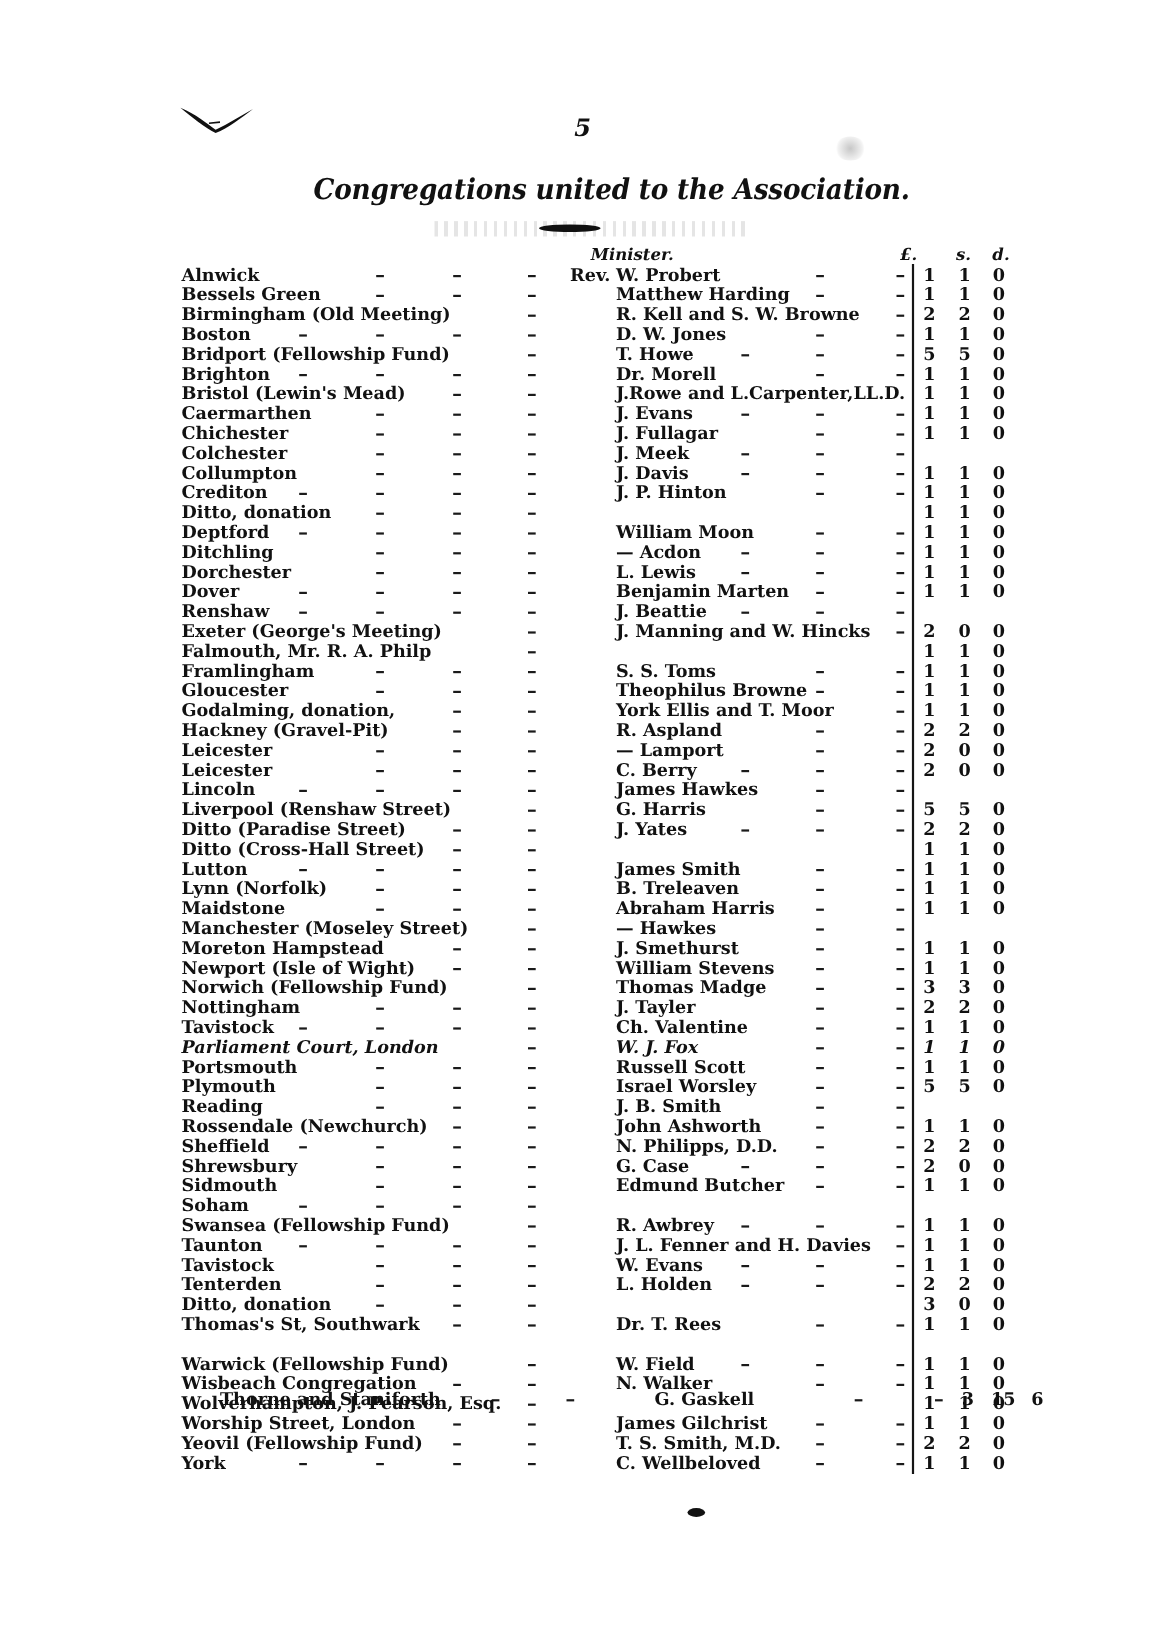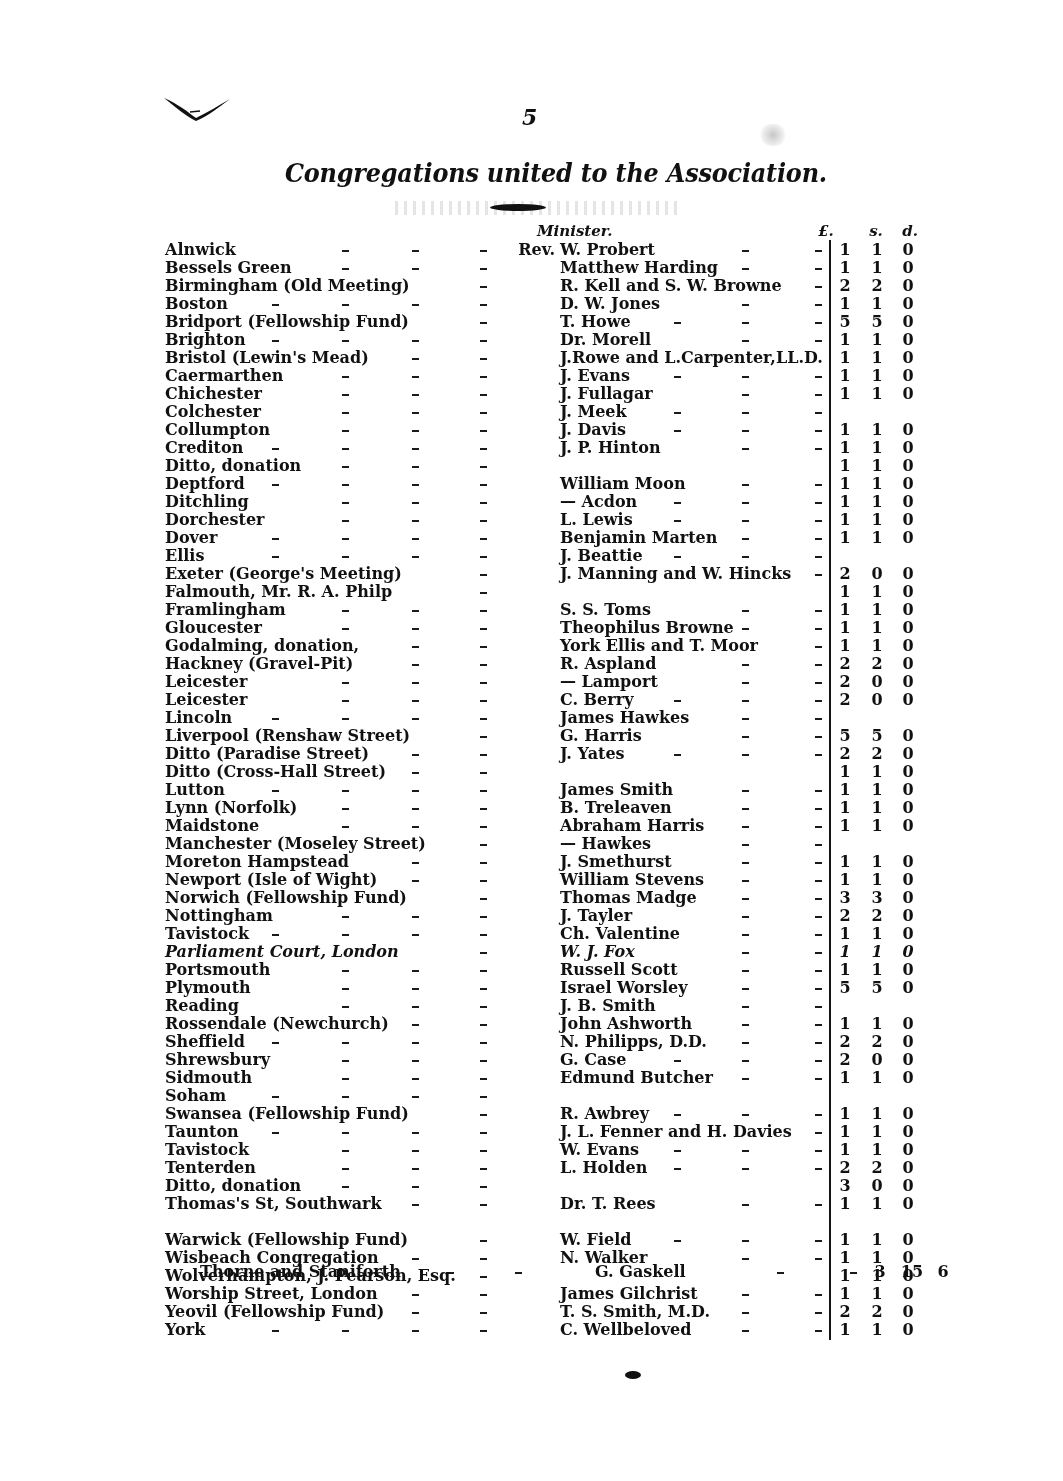--- a/index.html
+++ b/index.html
@@ -315,21 +315,21 @@
     <span class="prefix"></span>
     <span class="minister">Benjamin Marten</span>
 
     <span class="dash" style="left:742px"></span>
     <span class="dash" style="left:815px"></span>
     <span class="amt amt-l">1</span>
     <span class="amt amt-s">1</span>
     <span class="amt amt-d">0</span>
   </div>
     <div class="row" style="top: 547px;">
-    <span class="place">Ellis</span>
+    <span class="place">Renshaw</span>
     <span class="dash" style="left:272px"></span>
     <span class="dash" style="left:342px"></span>
     <span class="dash" style="left:412px"></span>
     <span class="dash" style="left:480px"></span>
     <span class="prefix"></span>
     <span class="minister">J. Beattie</span>
     <span class="dash" style="left:674px"></span>
     <span class="dash" style="left:742px"></span>
     <span class="dash" style="left:815px"></span>
     <span class="amt amt-l"></span>

